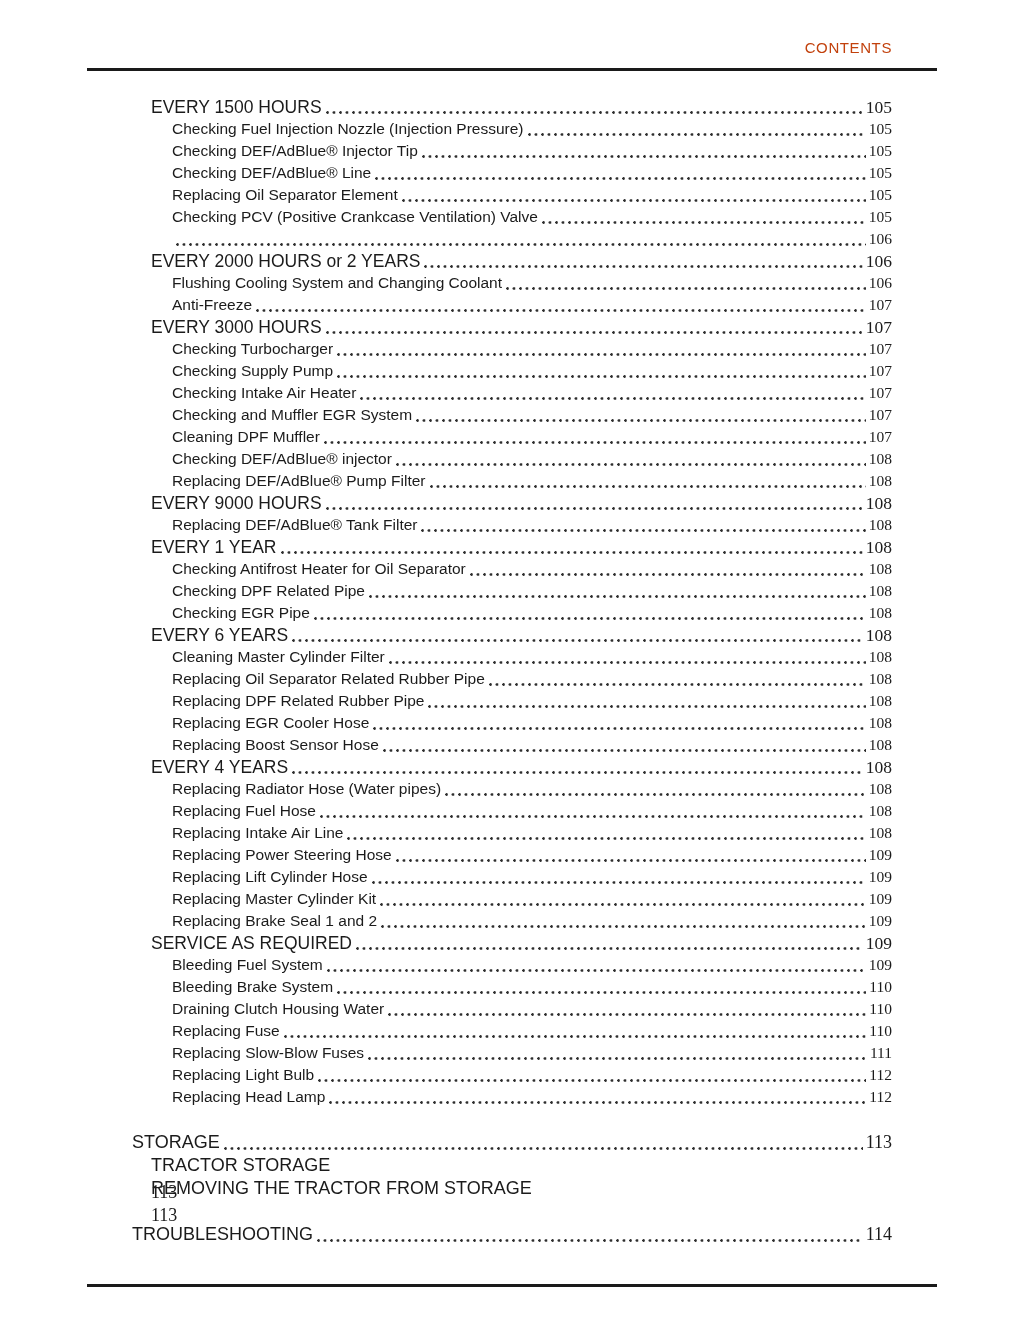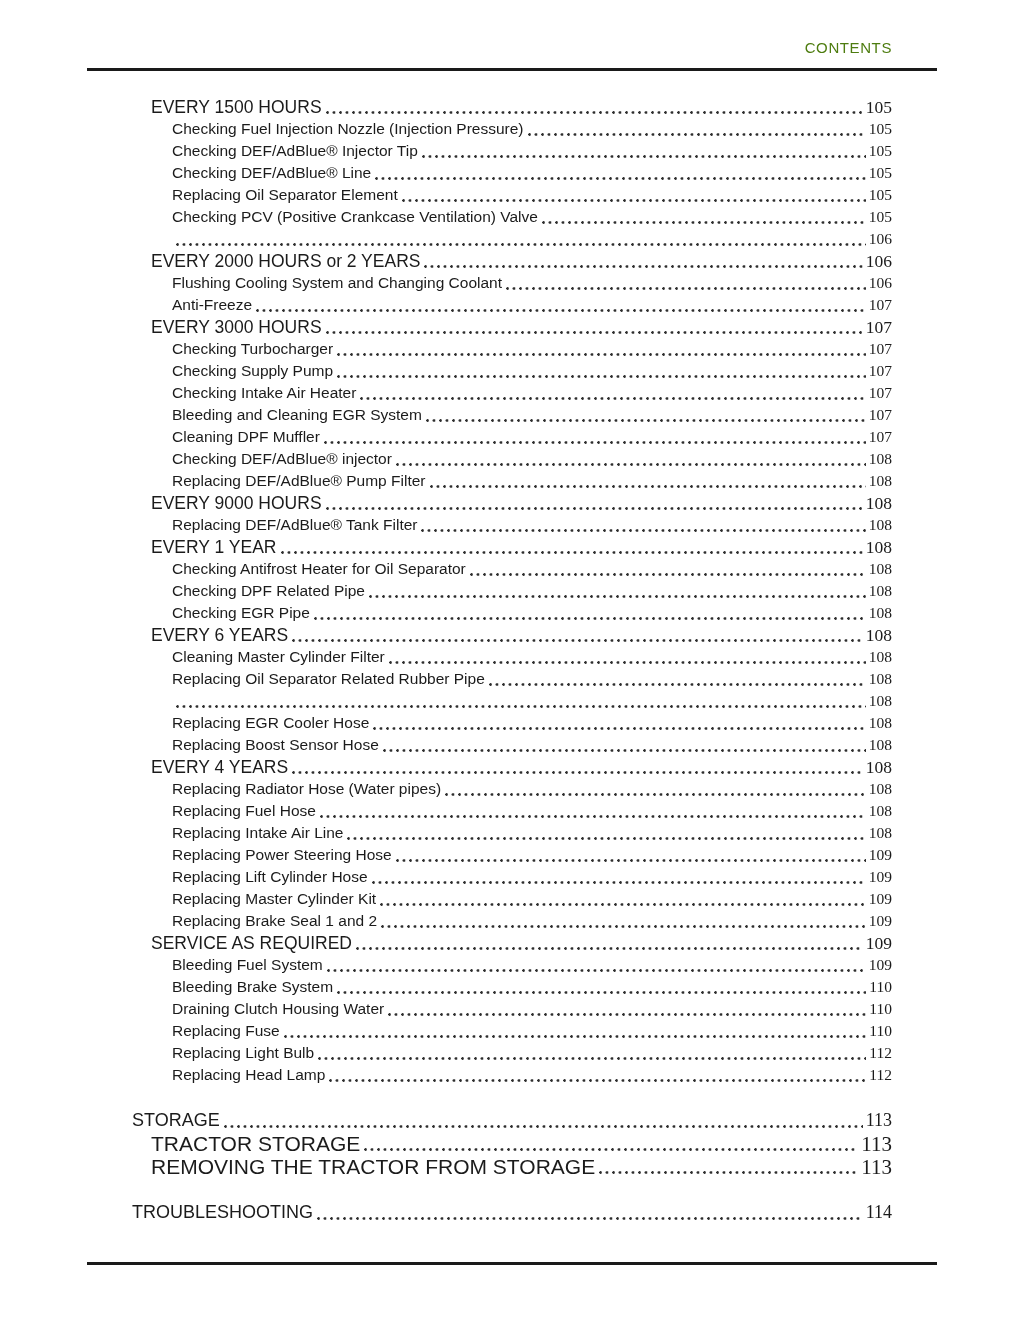--- a/index.html
+++ b/index.html
@@ -1,31 +1,31 @@
 <!DOCTYPE html>
 <html><head>
 <meta charset="utf-8">
 <style>
   * { margin:0; padding:0; box-sizing:border-box; }
   html,body { width:1024px; height:1326px; background:#ffffff; }
   body { font-family:"Liberation Sans","DejaVu Sans",sans-serif; color:#1b1b1b; }
   .page { width:1024px; height:1326px; padding:0 87px; overflow:hidden; }
   .running-header {
     padding-top:40px; padding-right:45px; text-align:right;
-    font-size:15px; line-height:16px; color:#4d7c0f; letter-spacing:0.6px;
+    font-size:15px; line-height:16px; color:#c2410c; letter-spacing:0.6px;
   }
   .rule { border:none; height:3px; background:#1a1a1a; }
   .top-rule { margin-top:12px; }
   .bottom-rule { margin-top:38px; }
   .toc { margin-top:25px; padding:0 45px; }
   .row { display:flex; align-items:baseline; }
   .lvl-section     { font-size:17.5px; height:22px; line-height:22px; padding-left:19px;text-align:center; }
   .lvl-item        { font-size:15.5px; height:22px; line-height:22px; padding-left:40px; }
   .lvl-chapter     { font-size:18px;   height:24px; line-height:24px; padding-left:0; }
-  .lvl-chapter-sub { font-size:21px; height:23px; line-height:23px; padding-left:19px; }
+  .lvl-chapter-sub { font-size:18px; height:23px; line-height:23px; padding-left:19px;flex-direction:column; }
   .gap { margin-top:22px; }
   .label { white-space:nowrap; }
   .leader {
     flex:1 1 auto; align-self:flex-end;
     height:3px; margin:0 3px 4px 4px;
     background-image: radial-gradient(circle at 1.5px 1.5px, #2e2e2e 1.1px, transparent 1.55px);
     background-size:6.5px 3px;
     background-repeat:repeat-x;
   }
   .pagenum { white-space:nowrap;font-family:Liberation Serif, serif; }
@@ -114,21 +114,21 @@
     <span class="pagenum">107</span>
   </div>
 
   <div class="row lvl-item">
     <span class="label">Checking Intake Air Heater</span>
     <span class="leader"></span>
     <span class="pagenum">107</span>
   </div>
 
   <div class="row lvl-item">
-    <span class="label">Bleeding and Cleaning EGR System</span>
+    <span class="label">Checking and Muffler EGR System</span>
     <span class="leader"></span>
     <span class="pagenum">107</span>
   </div>
 
   <div class="row lvl-item">
     <span class="label">Cleaning DPF Muffler</span>
     <span class="leader"></span>
     <span class="pagenum">107</span>
   </div>
 
@@ -192,20 +192,21 @@
     <span class="pagenum">108</span>
   </div>
 
   <div class="row lvl-item">
     <span class="label">Replacing Oil Separator Related Rubber Pipe</span>
     <span class="leader"></span>
     <span class="pagenum">108</span>
   </div>
 
   <div class="row lvl-item">
+    <span class="label">Replacing DPF Related Rubber Pipe</span>
     <span class="leader"></span>
     <span class="pagenum">108</span>
   </div>
 
   <div class="row lvl-item">
     <span class="label">Replacing EGR Cooler Hose</span>
     <span class="leader"></span>
     <span class="pagenum">108</span>
   </div>
 
@@ -286,20 +287,25 @@
     <span class="leader"></span>
     <span class="pagenum">110</span>
   </div>
 
   <div class="row lvl-item">
     <span class="label">Replacing Fuse</span>
     <span class="leader"></span>
     <span class="pagenum">110</span>
   </div>
 
+  <div class="row lvl-item">
+    <span class="label">Replacing Slow-Blow Fuses</span>
+    <span class="leader"></span>
+    <span class="pagenum">111</span>
+  </div>
 
   <div class="row lvl-item">
     <span class="label">Replacing Light Bulb</span>
     <span class="leader"></span>
     <span class="pagenum">112</span>
   </div>
 
   <div class="row lvl-item">
     <span class="label">Replacing Head Lamp</span>
     <span class="leader"></span>

